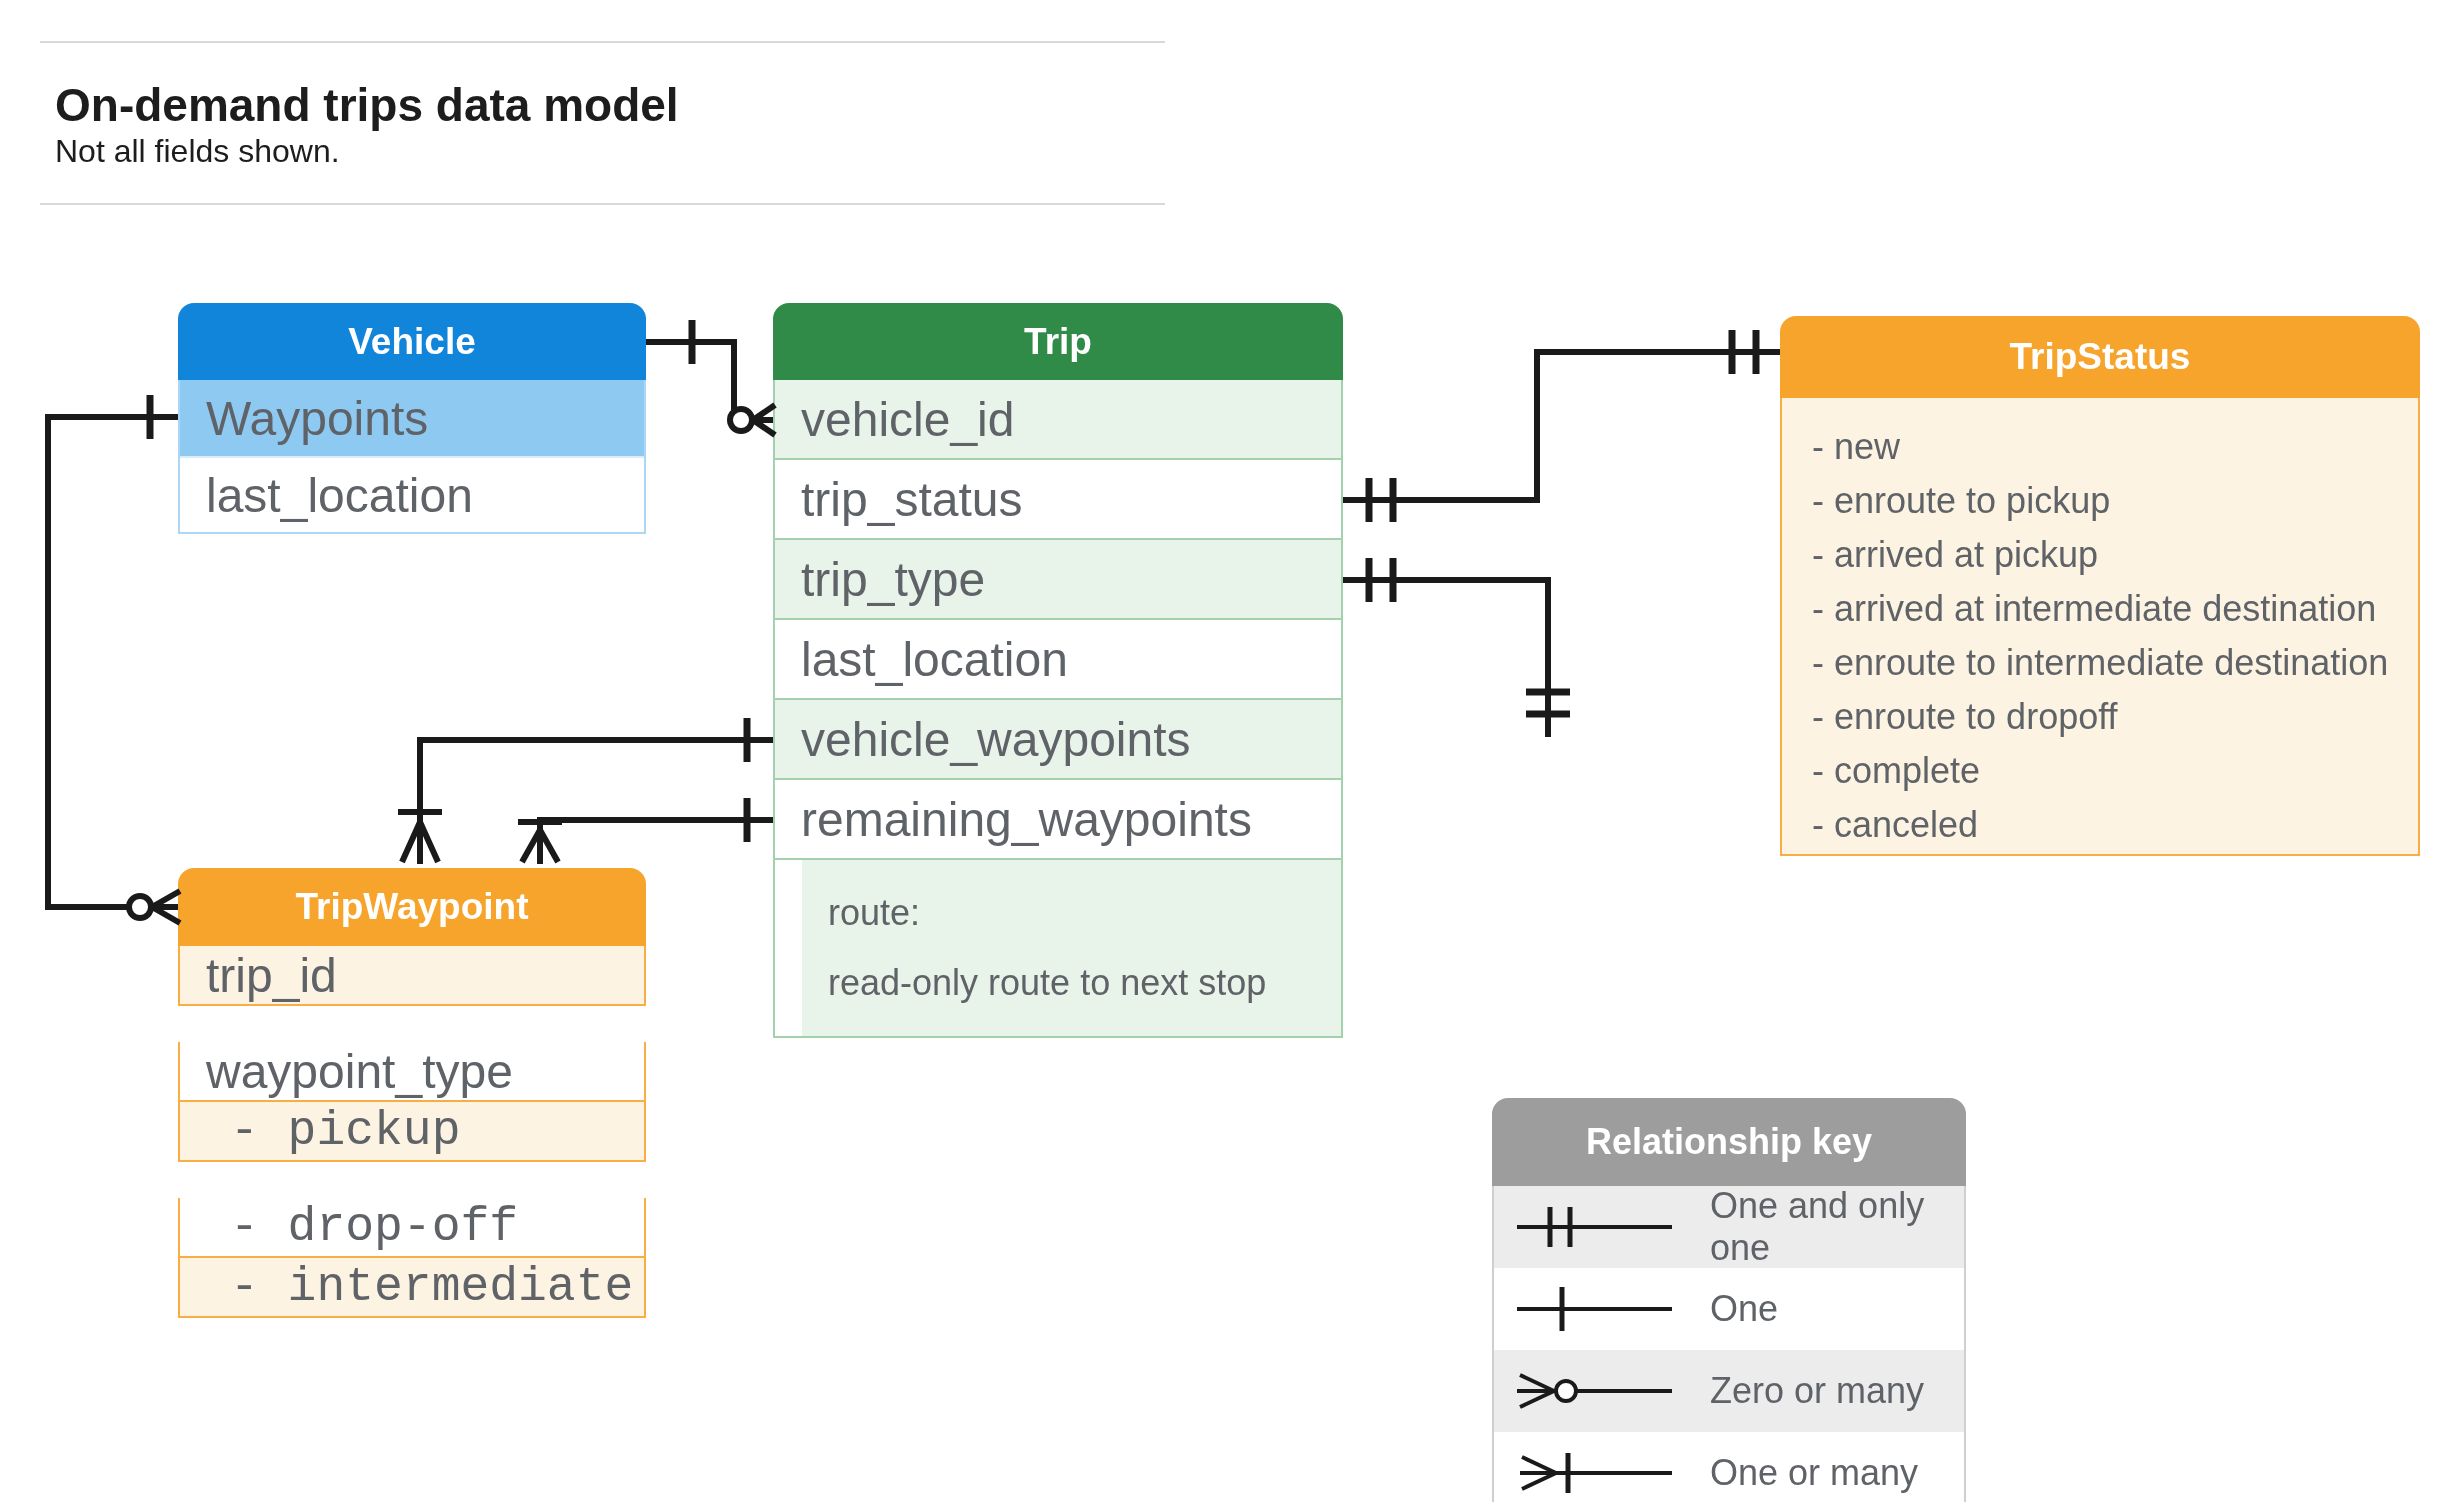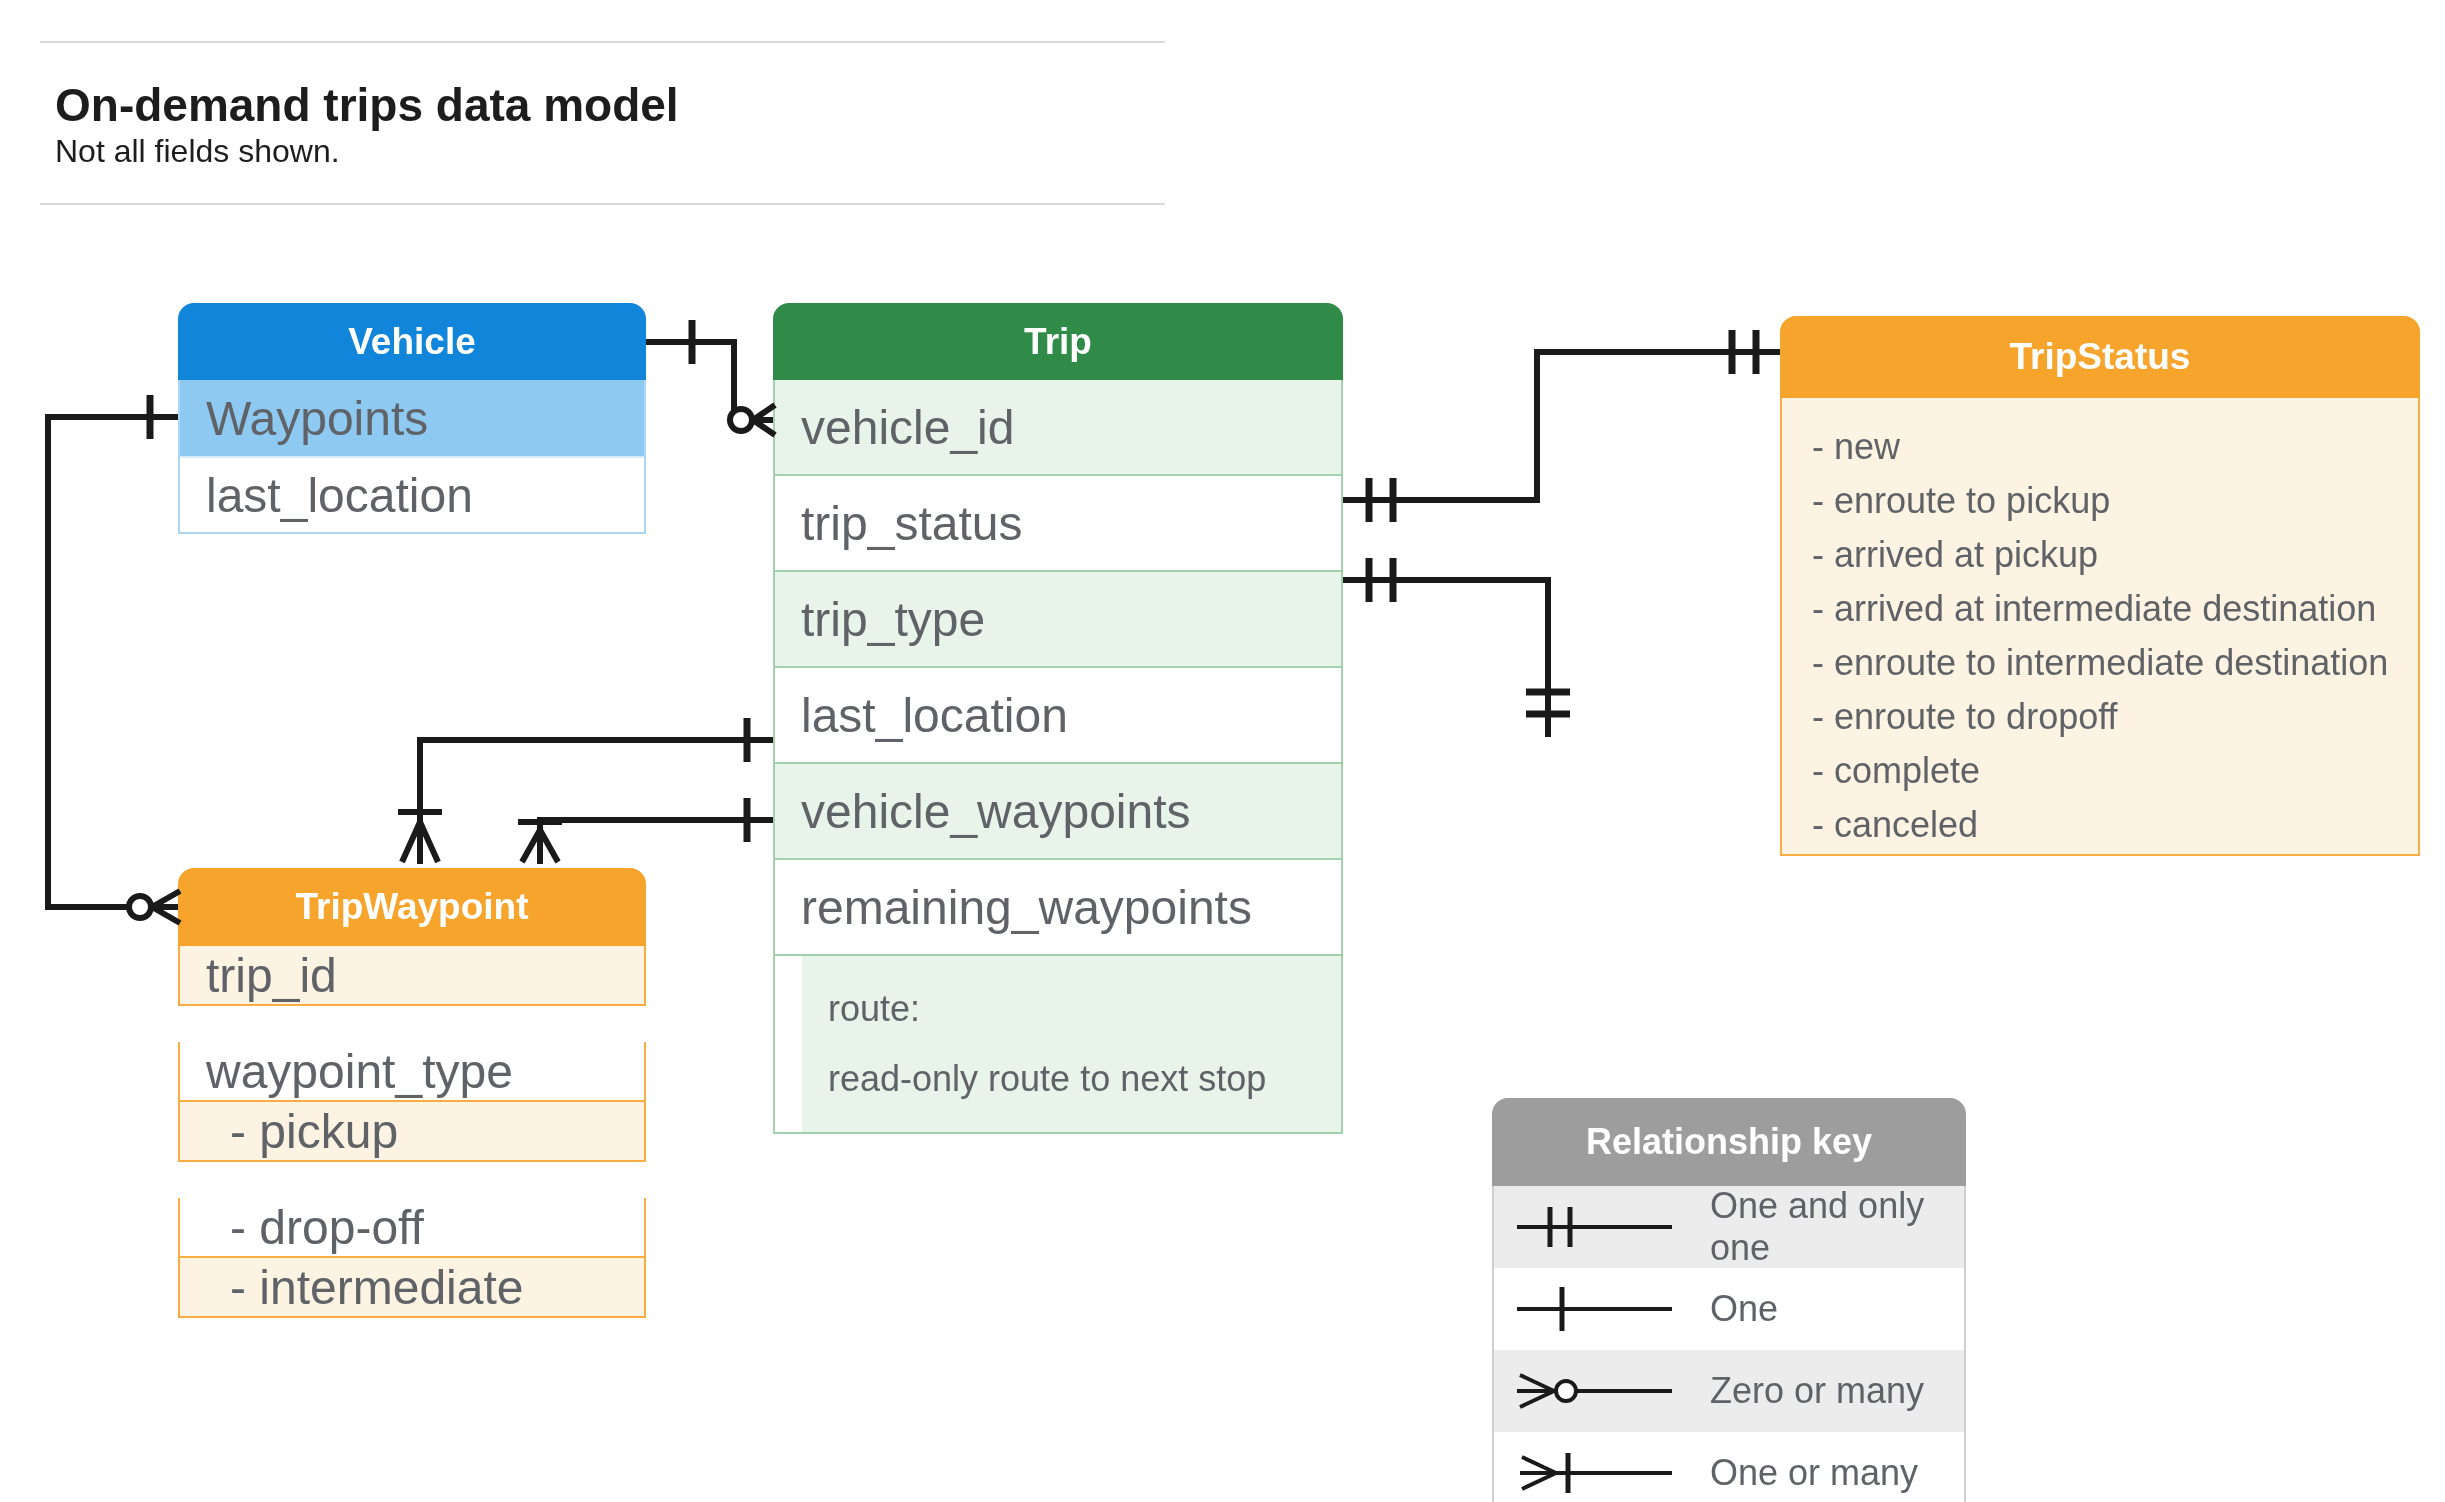--- a/index.html
+++ b/index.html
@@ -44,21 +44,21 @@
   #vehicle .entity-header { height: 77px; background: #1185d9; }
   #vehicle .vbody { border: 2px solid #abd6f5; border-top: none; }
   #vehicle .erow { height: 76px; }
   #vehicle .erow.alt { background: #8ec9f2; }
   #vehicle .erow.plain { background: #ffffff; border-top: 2px solid #d9ecfb; }
 
   
   #trip { left: 773px; top: 303px; width: 570px; }
   #trip .entity-header { height: 77px; background: #2f8b47; }
   #trip .tbody { border: 2px solid #a3d0ad; border-top: none; }
-  #trip .erow { height: 96px; border-bottom: 2px solid #a3d0ad; }
+  #trip .erow { height: 80px; border-bottom: 2px solid #a3d0ad; }
   #trip .erow:last-child { border-bottom: none; }
   #trip .erow.alt { background: #e8f3ea; }
   #trip .erow.plain { background: #ffffff; }
   #trip .route-row {
     box-sizing: border-box; height: 176px; background: #e8f3ea;
     display: flex; flex-direction: column; justify-content: center;
     padding-left: 26px; gap: 28px;
     font-size: 36px; color: #5f6368; margin-left: 27px;
   }
 
@@ -72,21 +72,21 @@
     box-sizing: border-box; height: 458px;
     border: 2px solid #f9ad42; border-top: none;
     padding: 22px 0 0 30px;
   }
   #tripstatus .oitem { font-size: 36px; color: #5f6368; line-height: 54px; }
 
   #tripwaypoint { left: 178px; top: 868px; width: 468px; }
   #tripwaypoint .entity-header { height: 78px; }
   #tripwaypoint .erow { height: 60px; border: 2px solid #f9ad42; border-top: none; }
   #tripwaypoint .erow.plain { background: #ffffff; margin-top: 36px; }
-  #tripwaypoint .erow.value { padding-left: 50px; }
+  #tripwaypoint .erow.value { padding-left: 50px; font-family: Liberation Mono, monospace; }
 
   #triptype { left: 1413px; top: 737px; width: 322px; }
   #triptype .entity-header { height: 80px; }
   #triptype .obody {
     box-sizing: border-box; height: 138px;
     border: 2px solid #f9ad42; border-top: none;
     padding: 16px 0 0 26px;
   }
   #triptype .oitem { font-size: 36px; color: #5f6368; line-height: 52px; }
 

